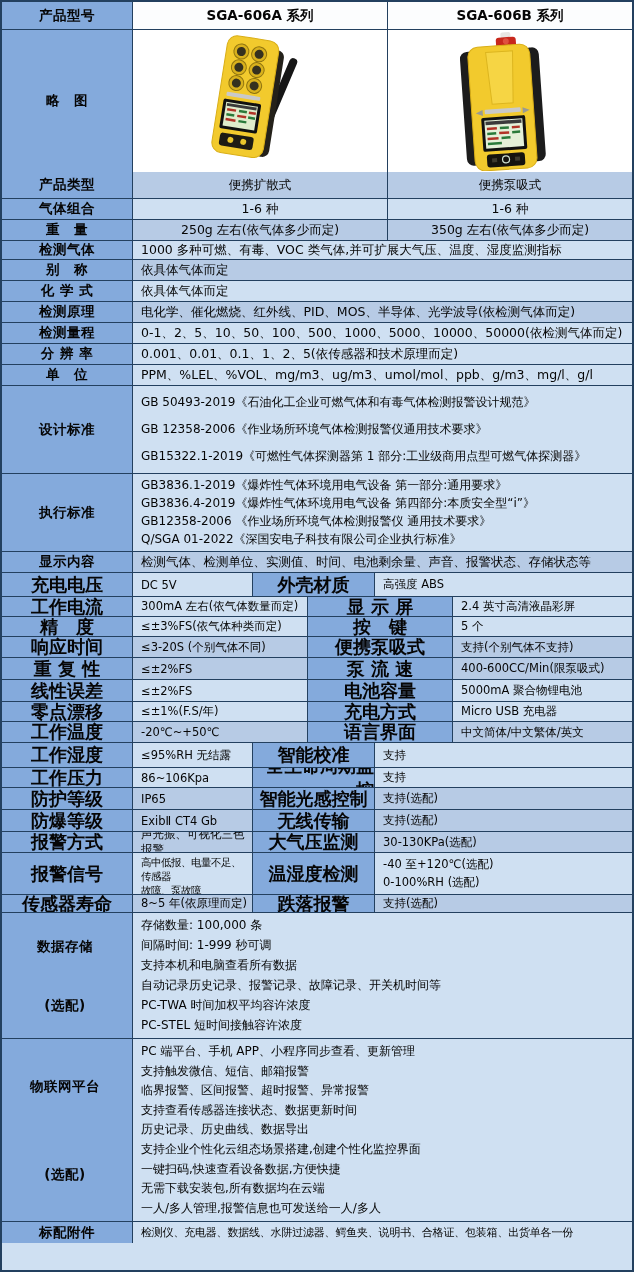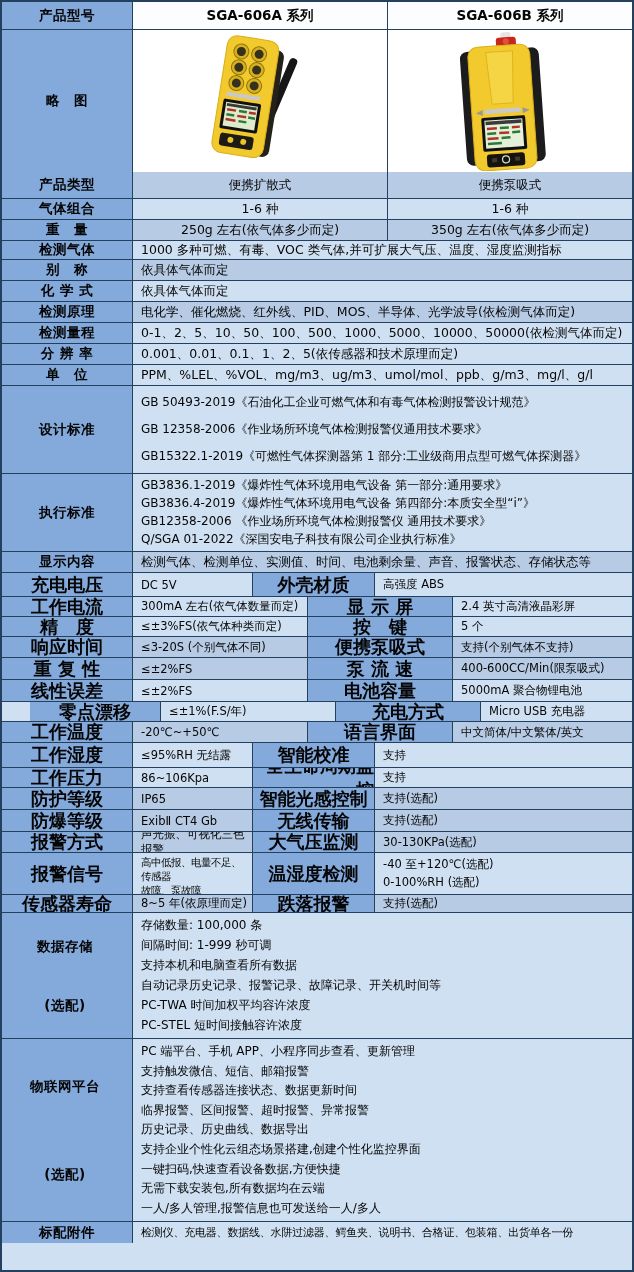--- a/index.html
+++ b/index.html
@@ -226,21 +226,21 @@
         <div class="cell val left">≤±2%FS</div>
         <div class="cell lab">泵 流 速</div>
         <div class="cell val left">400-600CC/Min(限泵吸式)</div>
       </div>
       <div class="row t-four tone-light cols-wide" style="height: 22px;">
         <div class="cell lab">线性误差</div>
         <div class="cell val left">≤±2%FS</div>
         <div class="cell lab">电池容量</div>
         <div class="cell val left">5000mA 聚合物锂电池</div>
       </div>
-      <div class="row t-four tone-light cols-wide" style="height: 20px; padding-left: 28px;">
+      <div class="row t-four tone-light cols-wide" style="height: 20px;">
         <div class="cell lab">零点漂移</div>
         <div class="cell val left">≤±1%(F.S/年)</div>
         <div class="cell lab">充电方式</div>
         <div class="cell val left">Micro USB 充电器</div>
       </div>
       <div class="row t-four tone-medium cols-wide" style="height: 21px;">
         <div class="cell lab">工作温度</div>
         <div class="cell val left">-20℃~+50℃</div>
         <div class="cell lab">语言界面</div>
         <div class="cell val left">中文简体/中文繁体/英文</div>
@@ -308,22 +308,22 @@
         </div>
       </div>
       <div class="row t-multi tone-light" style="height: 183px;">
         <div class="cell lab lines">
           <div>物联网平台</div>
           <div>(选配)</div>
         </div>
         <div class="cell val left lines">
           <div>PC 端平台、手机 APP、小程序同步查看、更新管理</div>
           <div>支持触发微信、短信、邮箱报警</div>
+          <div>临界报警、区间报警、超时报警、异常报警</div>
           <div>支持查看传感器连接状态、数据更新时间</div>
-          <div>临界报警、区间报警、超时报警、异常报警</div>
           <div>历史记录、历史曲线、数据导出</div>
           <div>支持企业个性化云组态场景搭建,创建个性化监控界面</div>
           <div>一键扫码,快速查看设备数据,方便快捷</div>
           <div>无需下载安装包,所有数据均在云端</div>
           <div>一人/多人管理,报警信息也可发送给一人/多人</div>
         </div>
       </div>
       <div class="row t-span tone-light sm" style="height: 22px;">
         <div class="cell lab">标配附件</div>
         <div class="cell val left">检测仪、充电器、数据线、水阱过滤器、鳄鱼夹、说明书、合格证、包装箱、出货单各一份</div>

